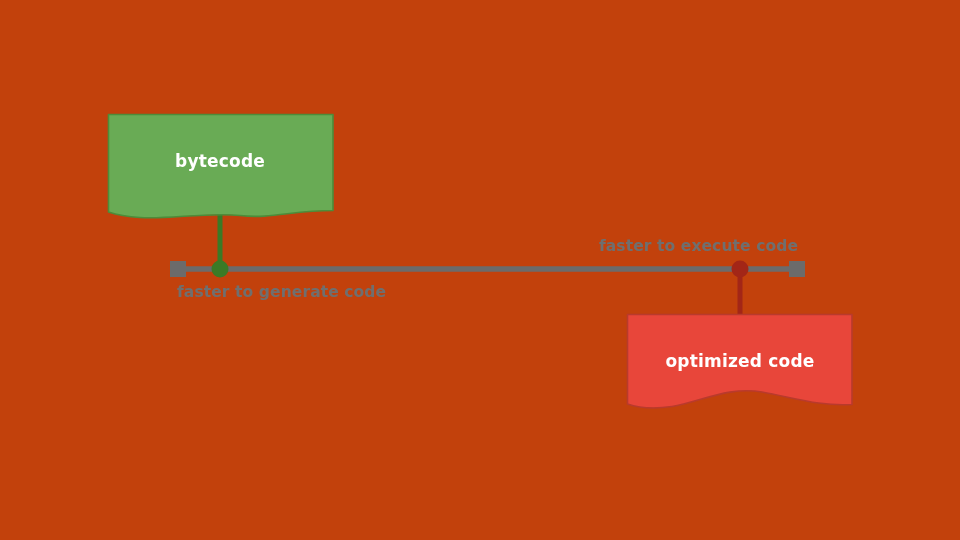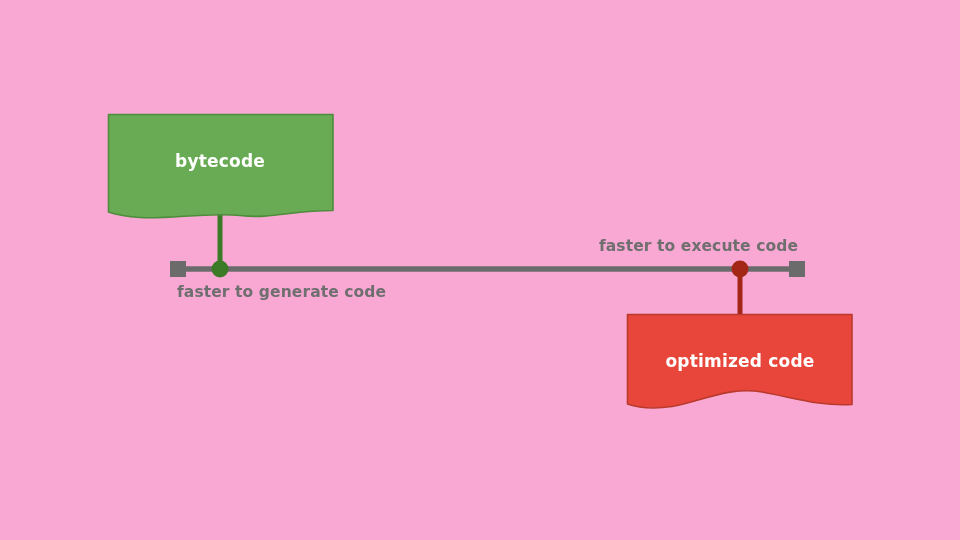--- a/index.html
+++ b/index.html
@@ -7,21 +7,21 @@
     padding: 0;
     background: #ffffff;
   }
   body {
     font-family: "DejaVu Sans", "Liberation Sans", sans-serif;
   }
   #stage {
     position: relative;
     width: 960px;
     height: 540px;
-    background: #f9a8d4;
+    background: #c2410c;
     overflow: hidden;
   }
   #diagram-svg {
     position: absolute;
     left: 0;
     top: 0;
     width: 960px;
     height: 540px;
   }
   .box-label {

